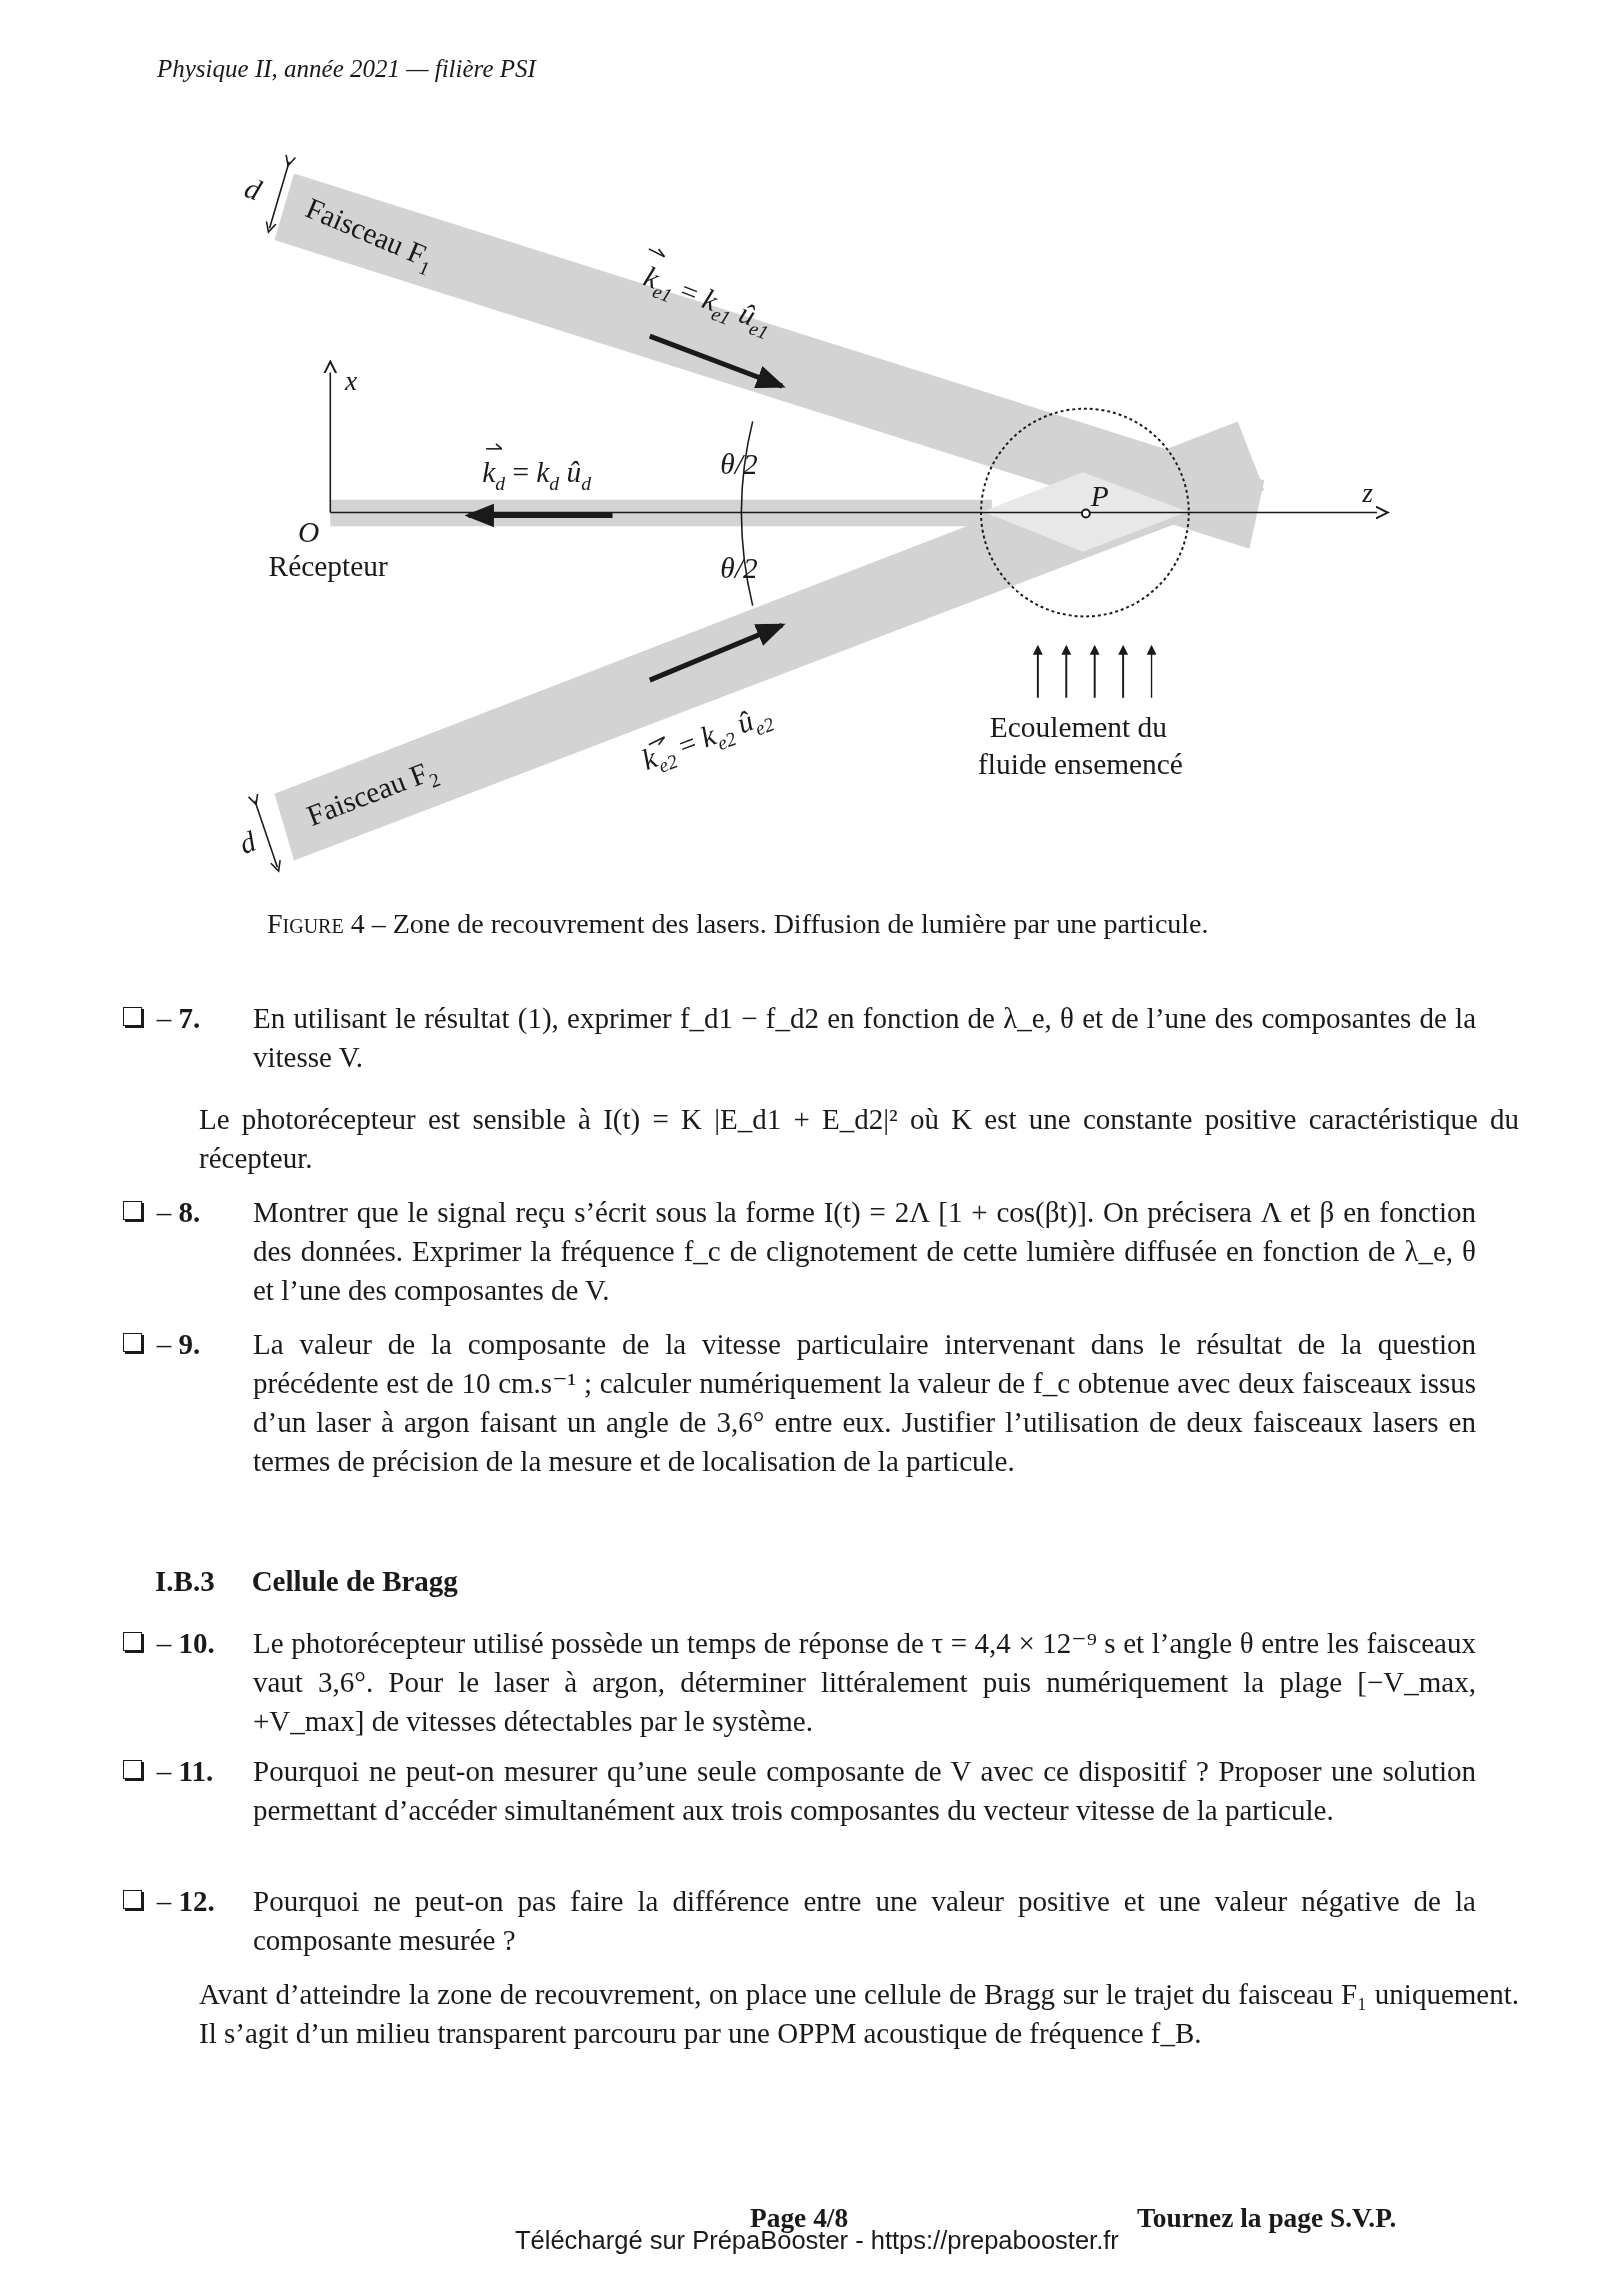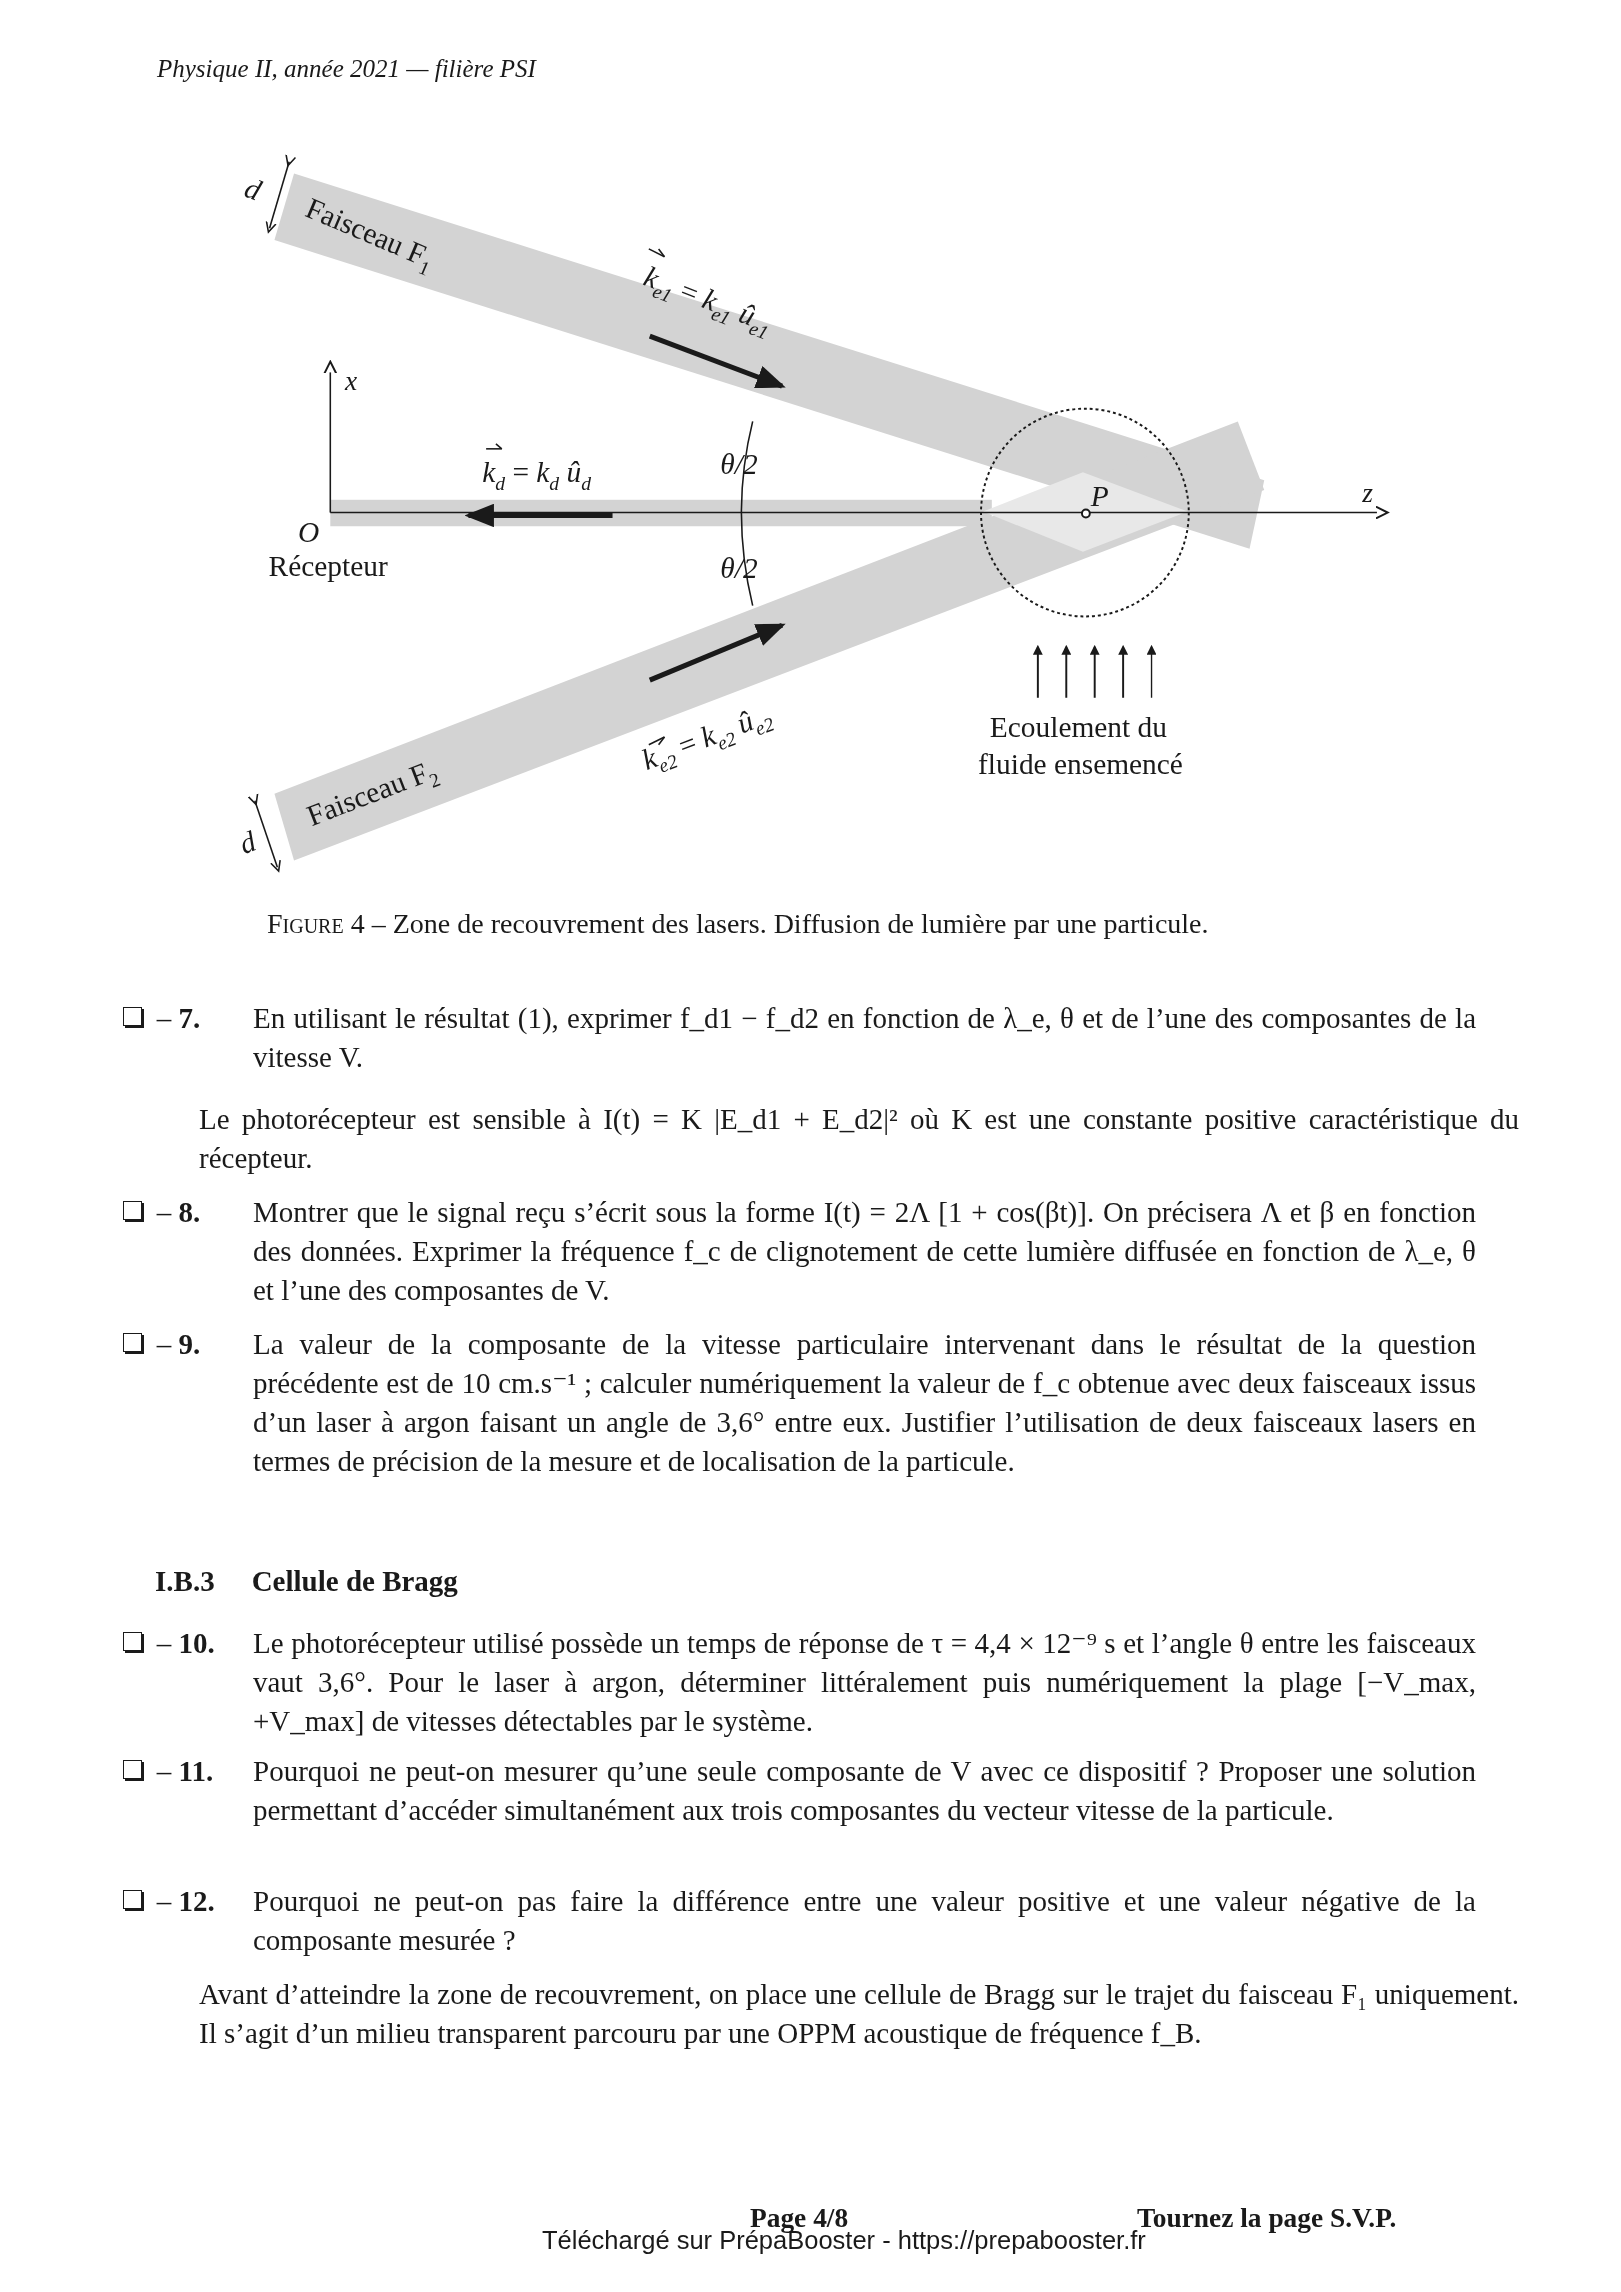--- a/index.html
+++ b/index.html
@@ -15,21 +15,21 @@
   .q .num{position:absolute;left:0;top:0;white-space:nowrap;font-weight:bold;}
   .q .box{display:inline-block;width:16.7px;height:16.7px;border:1.5px solid #1a1a1a;
           box-shadow:2px 2px 0 #1a1a1a;margin-right:7.8px;vertical-align:2px;}
   .q .num .dash{font-weight:normal;}
   .q .body{margin-left:130px;}
   .para{position:absolute;left:155px;width:1320px;margin-left:44px;}
   .sec{left:155px;top:1565px;font-size:29px;font-weight:bold;white-space:nowrap;}
   .sec .gap{display:inline-block;width:37px;}
   .footer-page{left:750px;top:2203px;font-size:27.4px;font-weight:bold;}
   .footer-svp{left:1137px;top:2203px;font-size:27.4px;font-weight:bold;}
-  .footer-dl{left:515px;top:2226px;font-size:25.5px;font-family:"Liberation Sans","DejaVu Sans",sans-serif;margin-left:27px;}
+  .footer-dl{left:515px;top:2226px;font-size:25.5px;font-family:"Liberation Sans","DejaVu Sans",sans-serif;}
   svg text{font-family:"Liberation Serif","DejaVu Serif",serif;fill:#1a1a1a;}
 </style>
 </head>
 <body>
 
 <div class="abs header">Physique II, année 2021 — filière PSI</div>
 
 <svg class="abs fig" width="1621" height="882" viewBox="0 0 1654 900">
   <defs>
     <marker id="ah" markerWidth="10" markerHeight="10" refX="8" refY="5" orient="auto" markerUnits="userSpaceOnUse">

